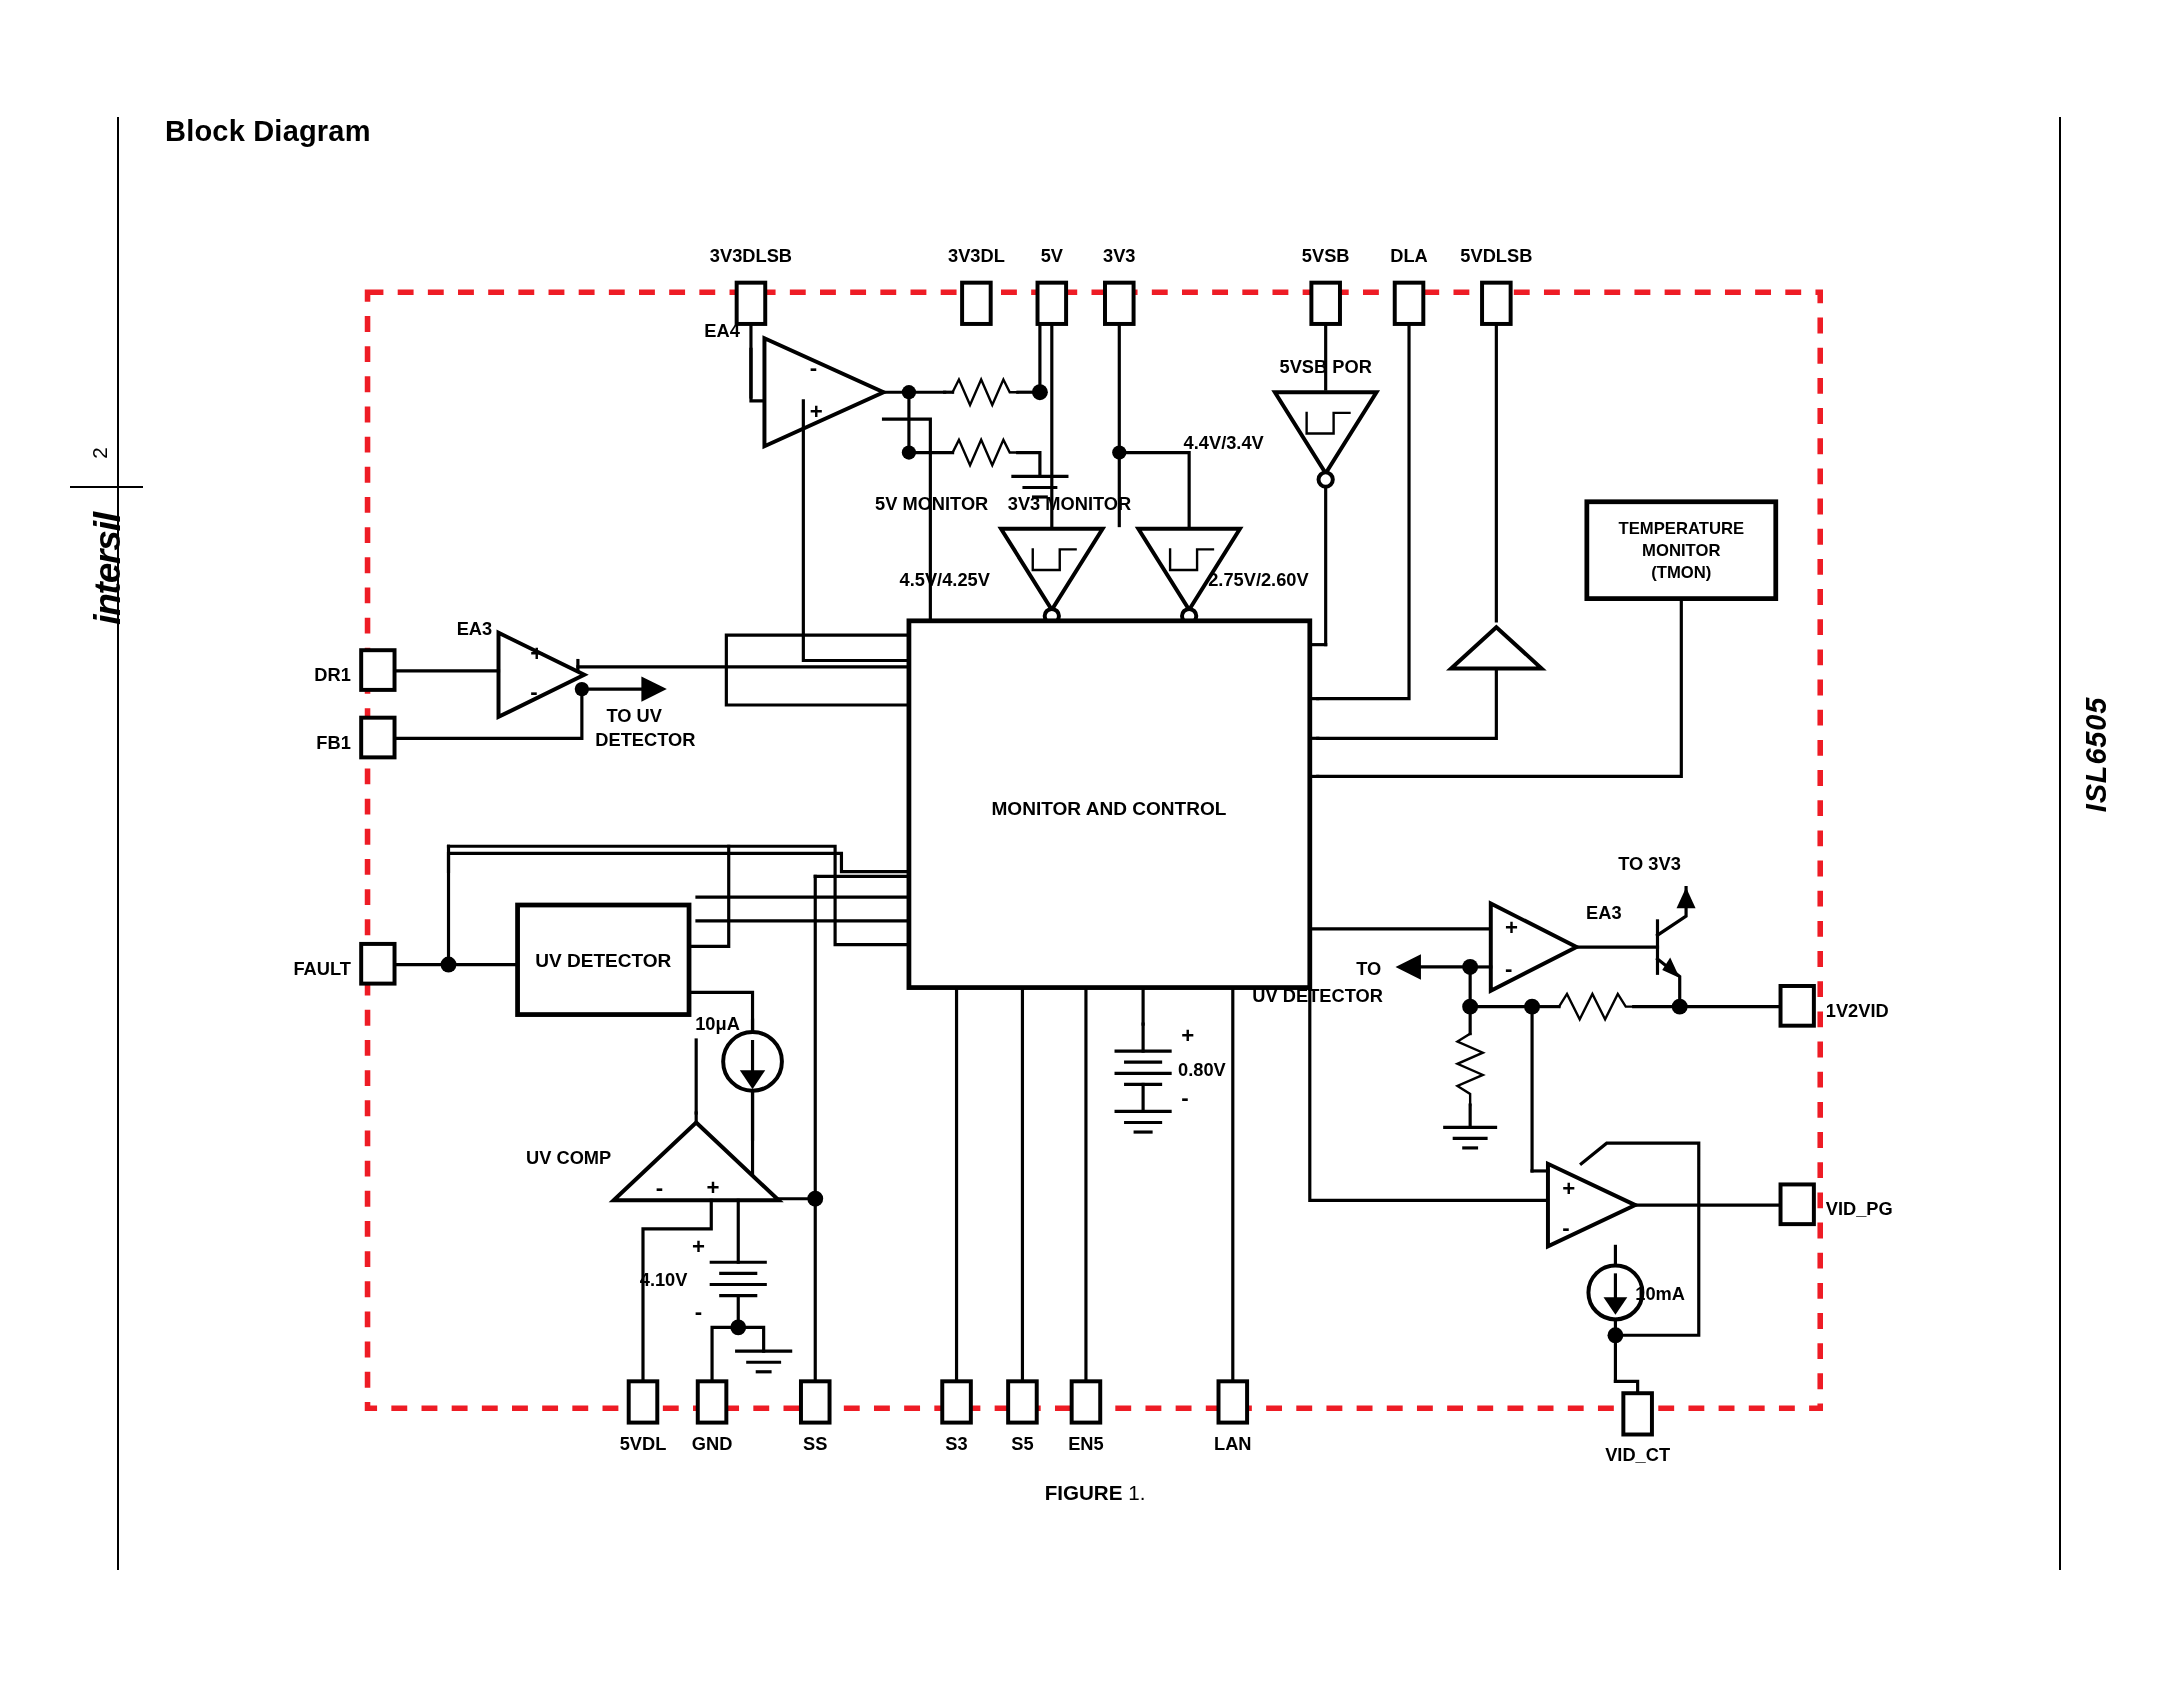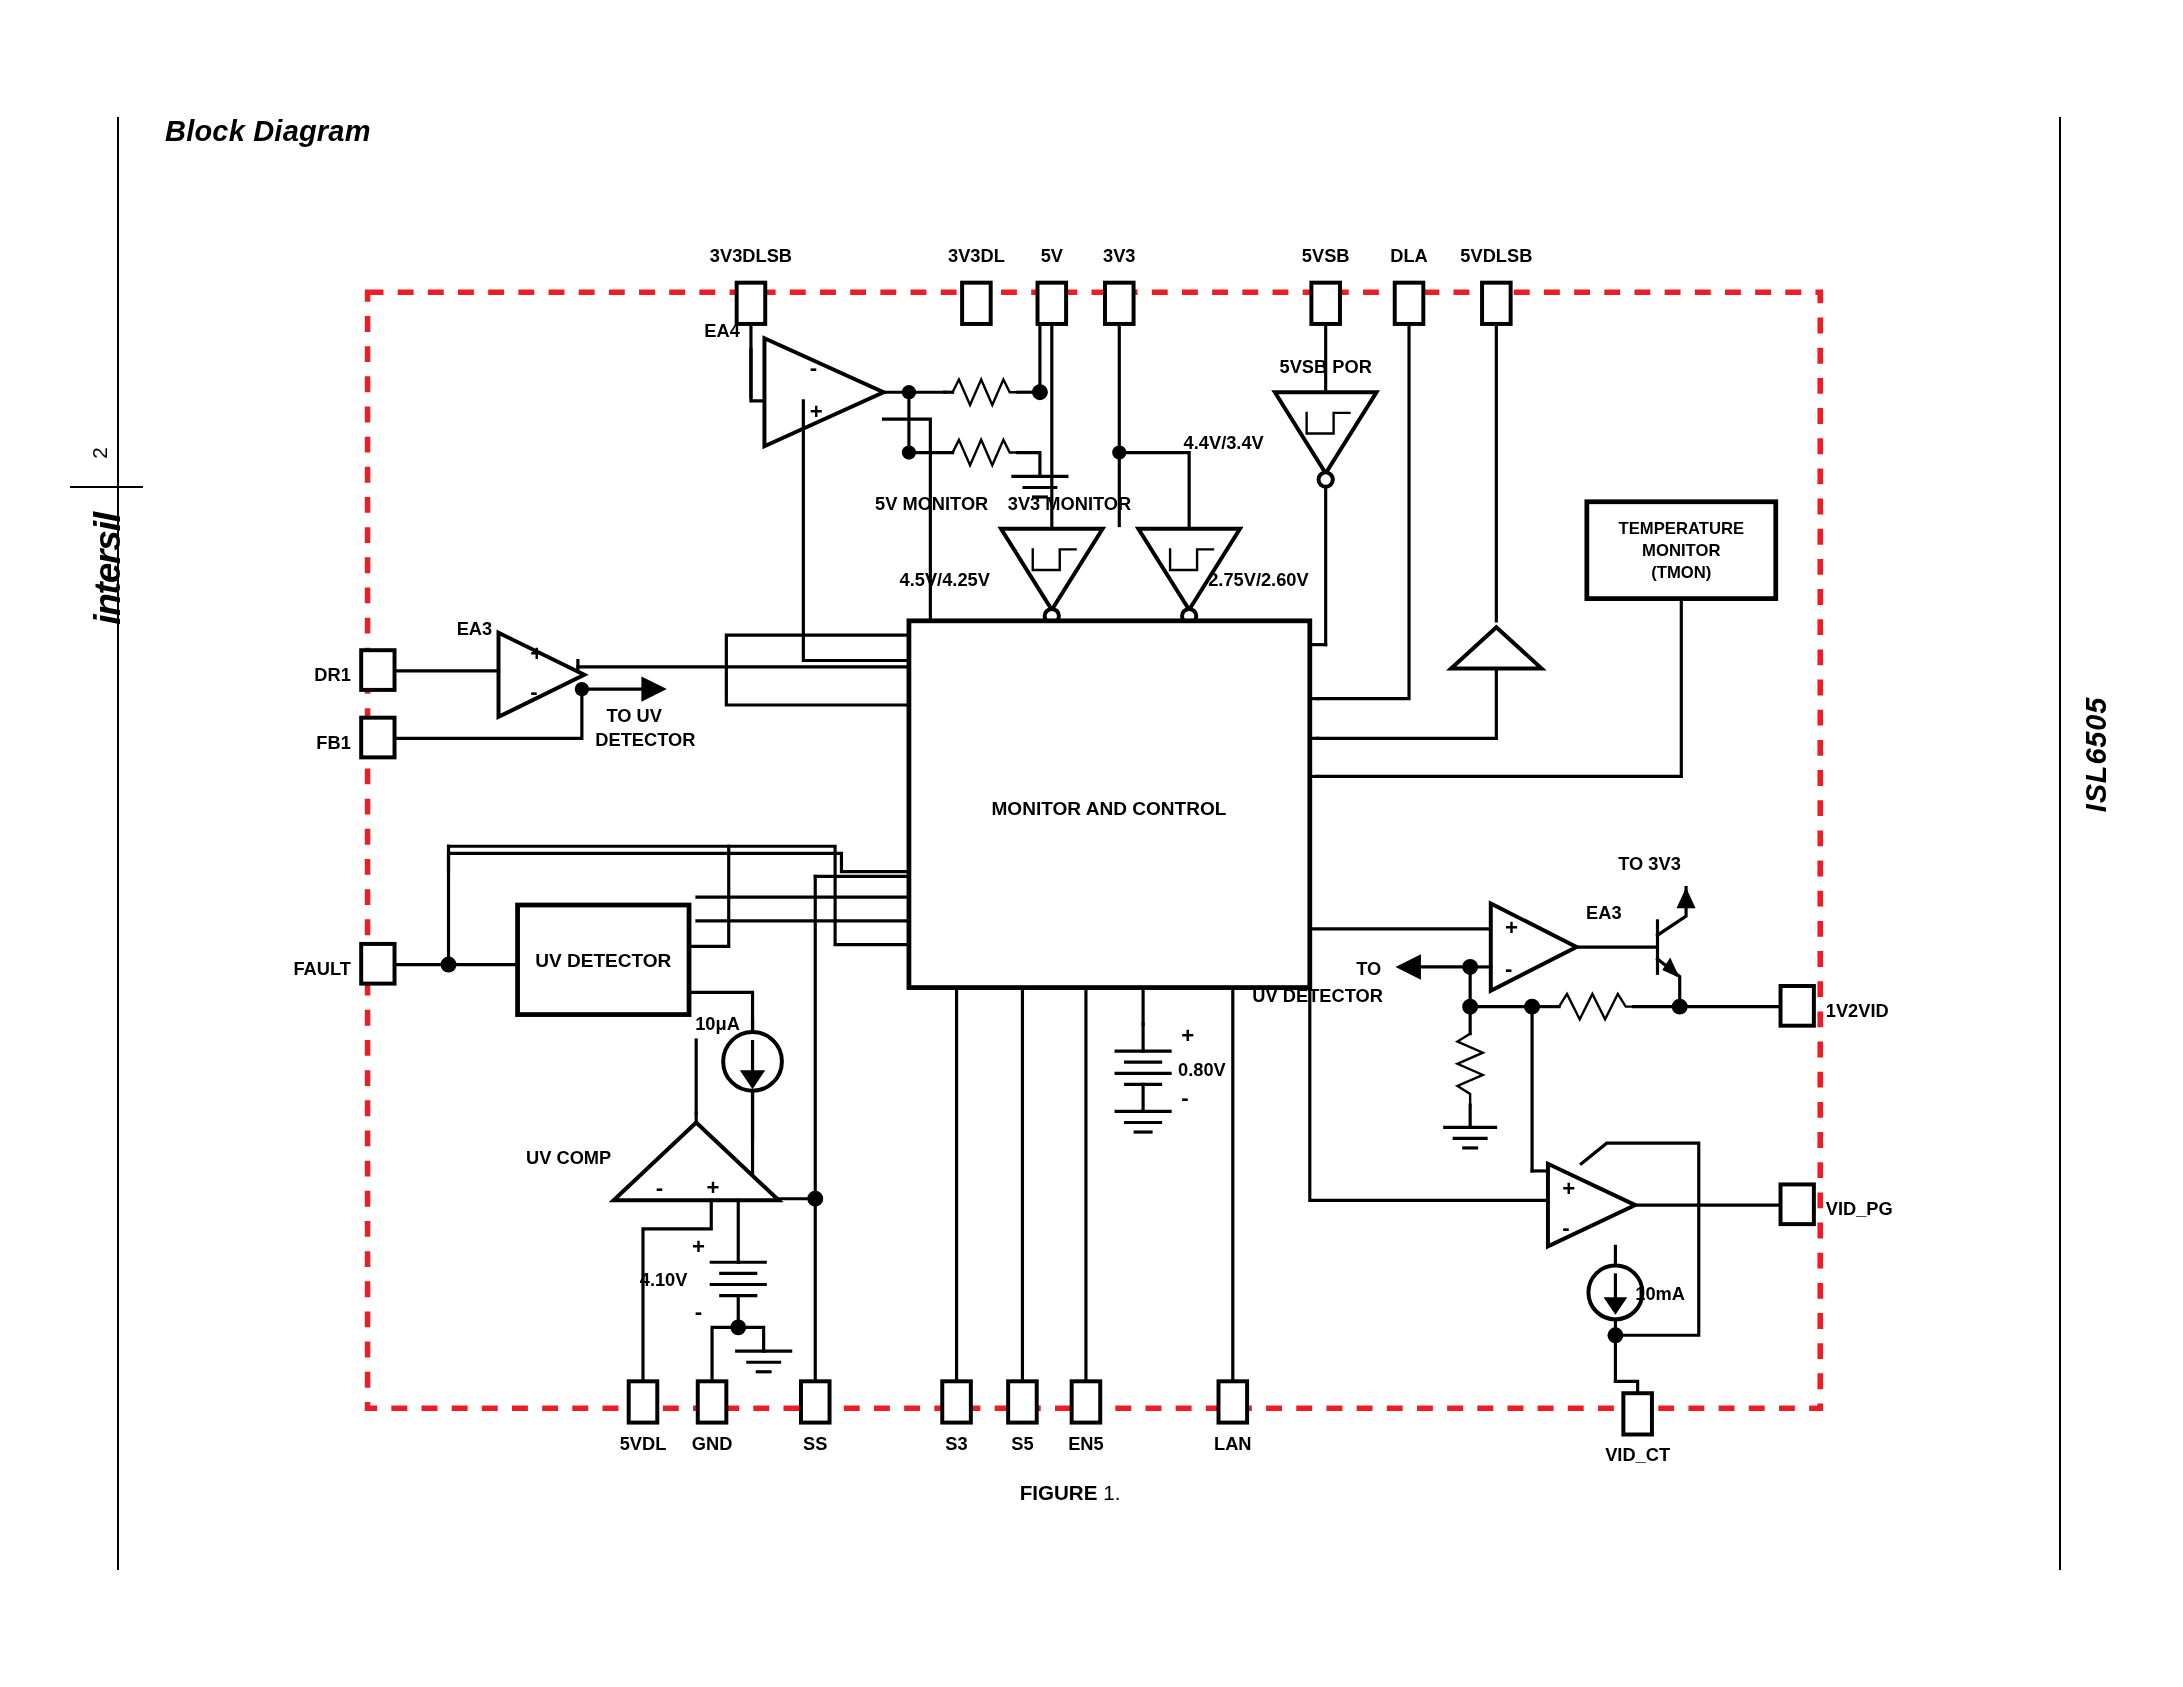--- a/index.html
+++ b/index.html
@@ -4,30 +4,30 @@
 <style>
   html,body{margin:0;padding:0;background:#ffffff;}
   body{width:2183px;height:1687px;position:relative;
        font-family:"Liberation Sans", sans-serif;color:#000;}
   #page{position:absolute;inset:0;background:#fff;}
   .rule{position:absolute;background:#000;}
   #left-rule{left:117px;top:117px;width:2.4px;height:1453px;}
   #right-rule{left:2059px;top:117px;width:2.4px;height:1453px;}
   #pagenum-rule{left:70px;top:486px;width:73px;height:2.4px;}
   #block-title{position:absolute;left:165px;top:115px;font-size:29px;
-     font-weight:bold;font-style:italic;letter-spacing:0.2px;white-space:nowrap;}
+     font-weight:bold;letter-spacing:0.2px;white-space:nowrap;}
   #page-number{position:absolute;left:76px;top:441px;width:48px;text-align:center;
      font-size:20.6px;transform:rotate(-90deg);transform-origin:center center;}
   #logo{position:absolute;left:20px;top:548px;width:175px;text-align:center;
      font-size:37px;font-weight:bold;font-style:italic;letter-spacing:-1.2px;
      transform:rotate(-90deg);transform-origin:center center;}
   #part-number{position:absolute;left:1969px;top:738px;width:254px;text-align:center;
      font-size:29px;font-weight:bold;font-style:italic;letter-spacing:0.8px;
      transform:rotate(-90deg);transform-origin:center center;}
-  #fig-caption{position:absolute;left:832px;top:1481px;width:476px;text-align:center;
+  #fig-caption{position:absolute;left:857px;top:1481px;width:476px;text-align:center;
      font-size:20.6px;font-weight:bold;}
   #fig-caption .num{font-weight:normal;}
   #diagram{position:absolute;left:0;top:0;}
   svg text{font-family:"Liberation Sans", sans-serif;fill:#000;}
   .lbl{font-size:23px;font-weight:bold;}
   .lbl-sm{font-size:21px;font-weight:bold;}
   .lbl-blk{font-size:24px;font-weight:bold;}
   .sym{font-size:28px;font-weight:bold;}
   .wire{stroke:#000;stroke-width:4;fill:none;stroke-linecap:square;}
   .wire-t{stroke:#000;stroke-width:3;fill:none;stroke-linecap:square;}

